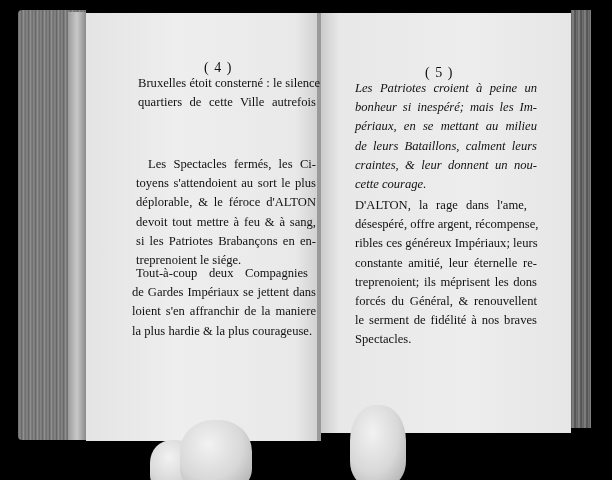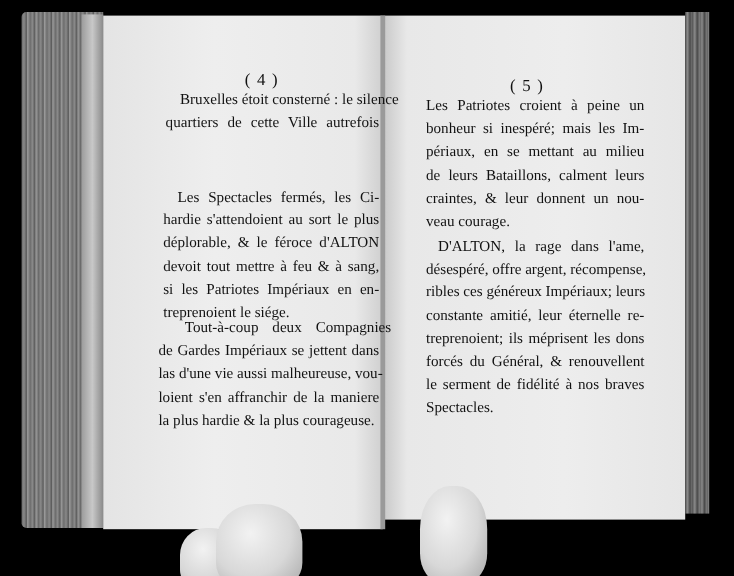--- a/index.html
+++ b/index.html
@@ -28,54 +28,53 @@
   <div class="edge-left-band"></div>
 
   <div class="page page-left"></div>
   <div class="page page-right"></div>
   <div class="gutter"></div>
   <div class="edge-right"></div>
 
   <div class="folio" style="left:204px;top:60px;">( 4 )</div>
 
   <div class="para" style="left:138px;top:74px;width:178px;">
-    <span class="ln" style="margin-left:12px;width:166px;">Bruxelles étoit consterné : le silence</span>
+    <span class="ln" style="width:166px;">Bruxelles étoit consterné : le silence</span>
     <span class="ln">quartiers de cette Ville autrefois</span>
   </div>
 
   <div class="para" style="left:136px;top:155px;width:180px;">
     <span class="ln" style="margin-left:12px;width:168px;">Les Spectacles fermés, les Ci-</span>
-    <span class="ln">hardie s'attendoient au sort le plus</span>
+    <span class="ln">toyens s'attendoient au sort le plus</span>
     <span class="ln">déplorable, &amp; le féroce d'ALTON</span>
     <span class="ln">devoit tout mettre à feu &amp; à sang,</span>
-    <span class="ln">si les Patriotes Impériaux en en-</span>
+    <span class="ln">si les Patriotes Brabançons en en-</span>
     <span class="ln last">treprenoient le siége.</span>
   </div>
 
   <div class="para" style="left:132px;top:264px;width:184px;">
-    <span class="ln" style="margin-left:22px;width:172px;">Tout-à-coup deux Compagnies</span>
+    <span class="ln" style="margin-left:4px;width:172px;">Tout-à-coup deux Compagnies</span>
     <span class="ln">de Gardes Impériaux se jettent dans</span>
-    <span class="ln">las d'une vie aussi malheureuse, vou-</span>
     <span class="ln">loient s'en affranchir de la maniere</span>
     <span class="ln last">la plus hardie &amp; la plus courageuse.</span>
   </div>
 
   <div class="folio" style="left:425px;top:65px;">( 5 )</div>
 
-  <div class="para" style="left:355px;top:79px;width:182px;">
+  <div class="para" style="left:355px;top:79px;width:182px;font-style:italic;">
     <span class="ln">Les Patriotes croient à peine un</span>
     <span class="ln">bonheur si inespéré; mais les Im-</span>
     <span class="ln">périaux, en se mettant au milieu</span>
     <span class="ln">de leurs Bataillons, calment leurs</span>
     <span class="ln">craintes, &amp; leur donnent un nou-</span>
-    <span class="ln last">veau courage.</span>
+    <span class="ln last">cette courage.</span>
   </div>
 
   <div class="para" style="left:355px;top:196px;width:182px;">
-    <span class="ln" style="margin-left:10px;width:172px;">D'ALTON, la rage dans l'ame,</span>
+    <span class="ln" style="width:172px;">D'ALTON, la rage dans l'ame,</span>
     <span class="ln">désespéré, offre argent, récompense,</span>
     <span class="ln">ribles ces généreux Impériaux; leurs</span>
     <span class="ln">constante amitié, leur éternelle re-</span>
     <span class="ln">treprenoient; ils méprisent les dons</span>
     <span class="ln">forcés du Général, &amp; renouvellent</span>
     <span class="ln">le serment de fidélité à nos braves</span>
     <span class="ln last">Spectacles.</span>
   </div>
 
   <div class="finger" style="left:150px;top:440px;width:48px;height:50px;"></div>

